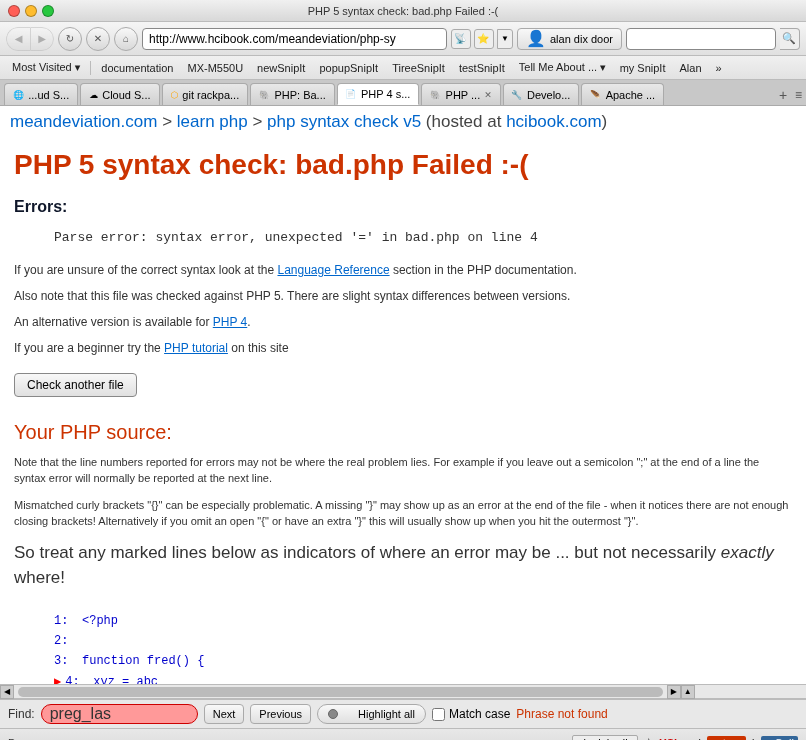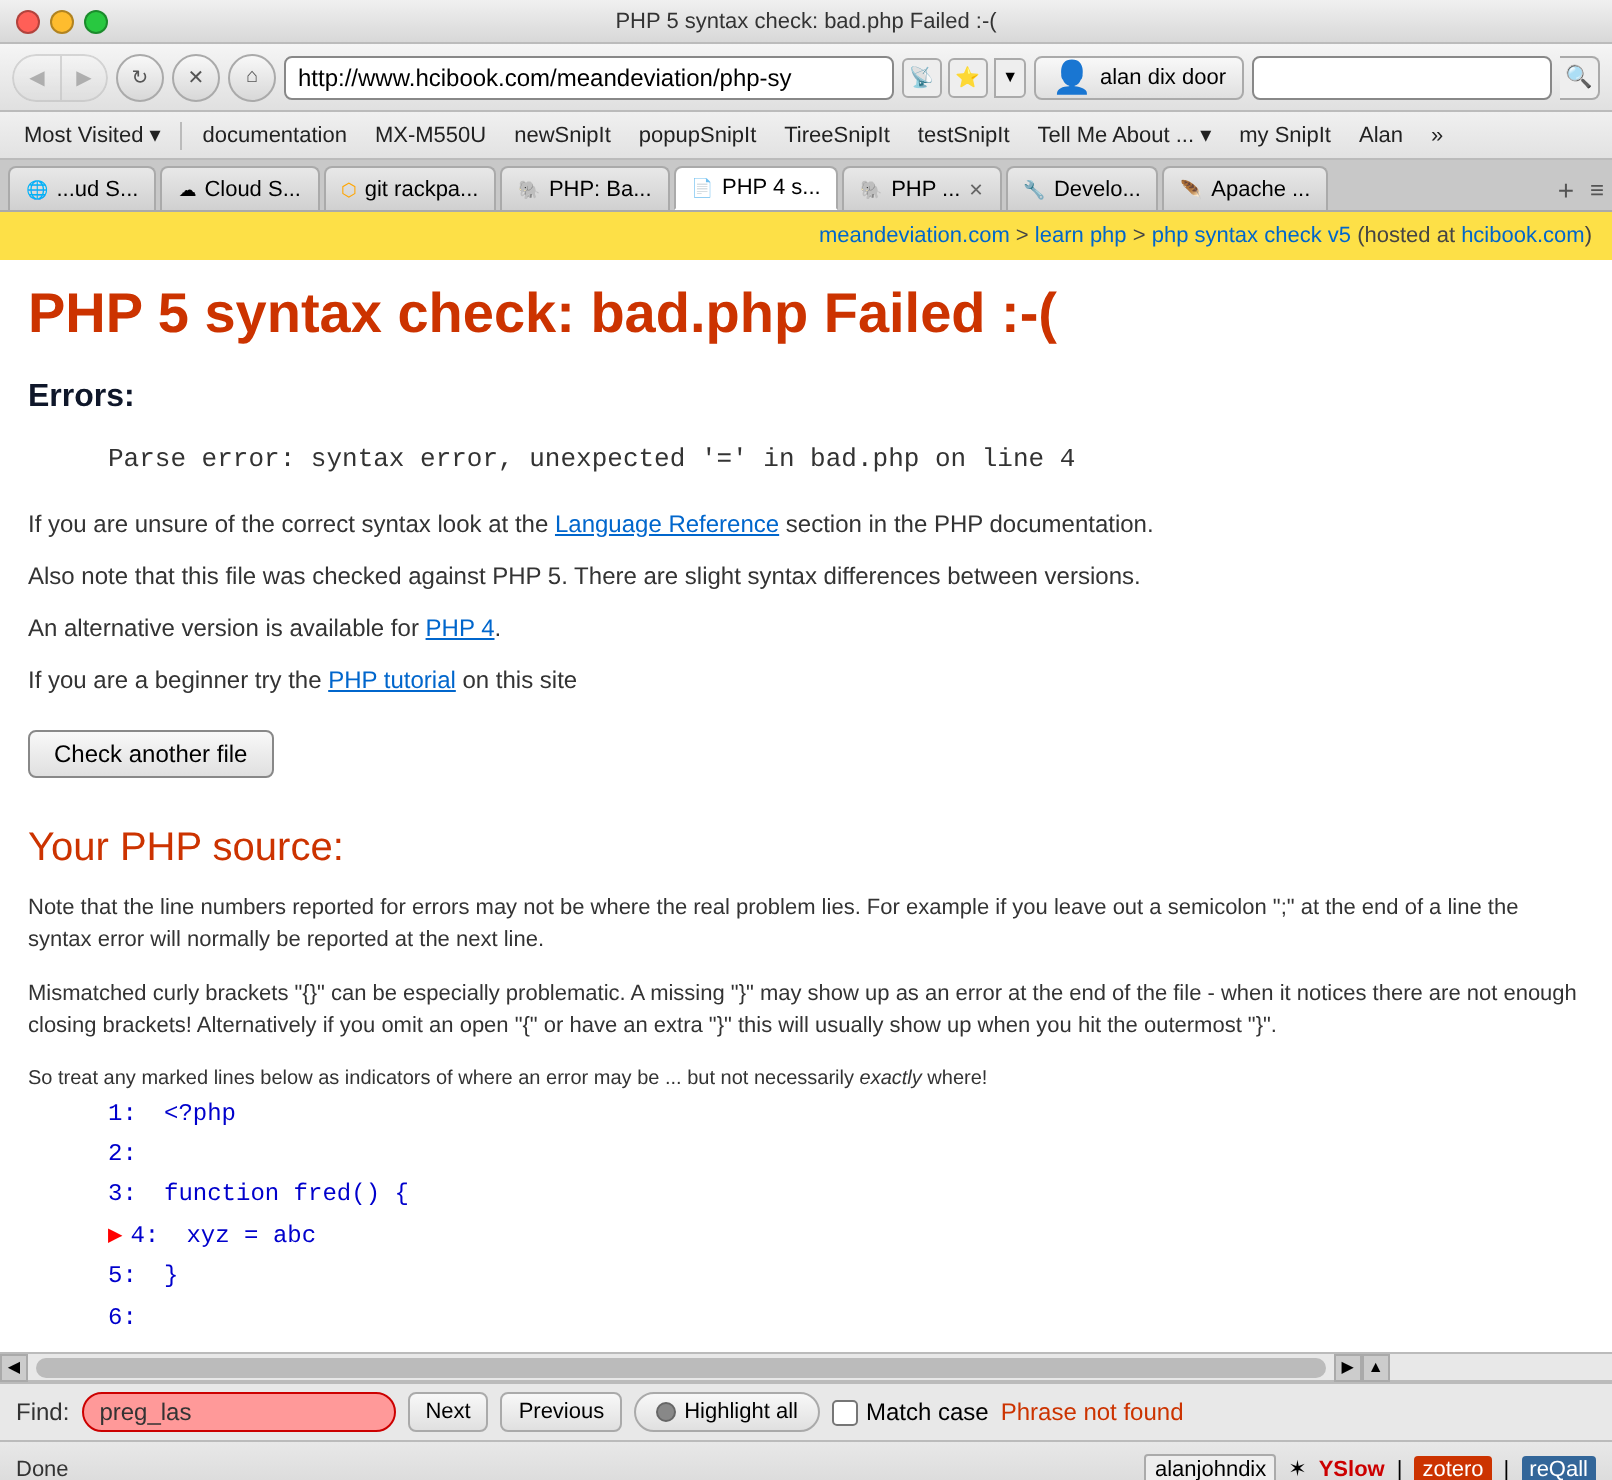--- a/index.html
+++ b/index.html
@@ -121,24 +121,23 @@
       border-bottom: 1px solid white;
       z-index: 1;
     }
     .tab-close { font-size: 9px; color: #666; }
     .tabs-add { width: 20px; height: 20px; background: transparent; border: none; font-size: 14px; cursor: pointer; color: #555; }
     .tabs-right { margin-left: auto; display: flex; align-items: center; gap: 2px; }
 
     
     .breadcrumb {
       padding: 6px 10px;
-      font-size: 11px;
+      font-size: 17px;
       color: #444;
-      background: #fde047;
-      text-align: right;
+      background: #ffffff;
     }
     .breadcrumb a { color: #0066cc; text-decoration: none; }
 
     
     .content {
       background: white;
       padding: 10px 14px 20px;
       overflow-y: auto;
       height: calc(740px - 22px - 34px - 24px - 26px - 30px - 30px - 28px);
     }
@@ -236,34 +235,34 @@
       font-size: 12px;
     }
     .find-label { color: #333; }
     .find-input {
       background: #ff9999;
       border: 1px solid #cc0000;
       border-radius: 12px;
       height: 20px;
       width: 157px;
       padding: 0 8px;
-      font-size: 12px;
+      font-size: 16px;
       color: #333;
     }
     .find-btn {
       background: linear-gradient(to bottom, #f8f8f8, #e0e0e0);
       border: 1px solid #aaa;
       border-radius: 4px;
       height: 20px;
       padding: 0 8px;
       font-size: 11px;
       cursor: pointer;
     }
     .find-highlight-btn {
-      display: flex; align-items: center; gap: 4px;
+      display: flex; align-items: center; gap: 20px;
       background: linear-gradient(to bottom, #f8f8f8, #e0e0e0);
       border: 1px solid #aaa;
       border-radius: 12px;
       height: 20px;
       padding: 0 10px;
       font-size: 11px;
       cursor: pointer;
     }
     .find-highlight-circle { width: 10px; height: 10px; border-radius: 50%; background: #888; border: 1px solid #666; }
     .match-case-area { display: flex; align-items: center; gap: 4px; }
@@ -404,21 +403,21 @@
   <p>
     If you are a beginner try the <a href="#">PHP tutorial</a> on this site
   </p>
 
   <button class="check-btn">Check another file</button>
 
   <h2 class="your-source-heading">Your PHP source:</h2>
 
   <p style="font-size:11px;margin-bottom:10px;">Note that the line numbers reported for errors may not be where the real problem lies. For example if you leave out a semicolon ";" at the end of a line the syntax error will normally be reported at the next line.</p>
   <p style="font-size:11px;margin-bottom:10px;">Mismatched curly brackets "{}" can be especially problematic. A missing "}" may show up as an error at the end of the file - when it notices there are not enough closing brackets! Alternatively if you omit an open "{" or have an extra "}" this will usually show up when you hit the outermost "}".</p>
-  <p style="font-size:10px;margin-bottom:0;">
+  <p style="font-size:17px;margin-bottom:20px;">
     So treat any marked lines below as indicators of where an error may be ... but not necessarily <em>exactly</em> where!
   </p>
 
   <div class="source-code">
     <div class="source-line">
       <span class="line-num">1:</span>
       <span>&lt;?php</span>
     </div>
     <div class="source-line">
       <span class="line-num">2:</span>

